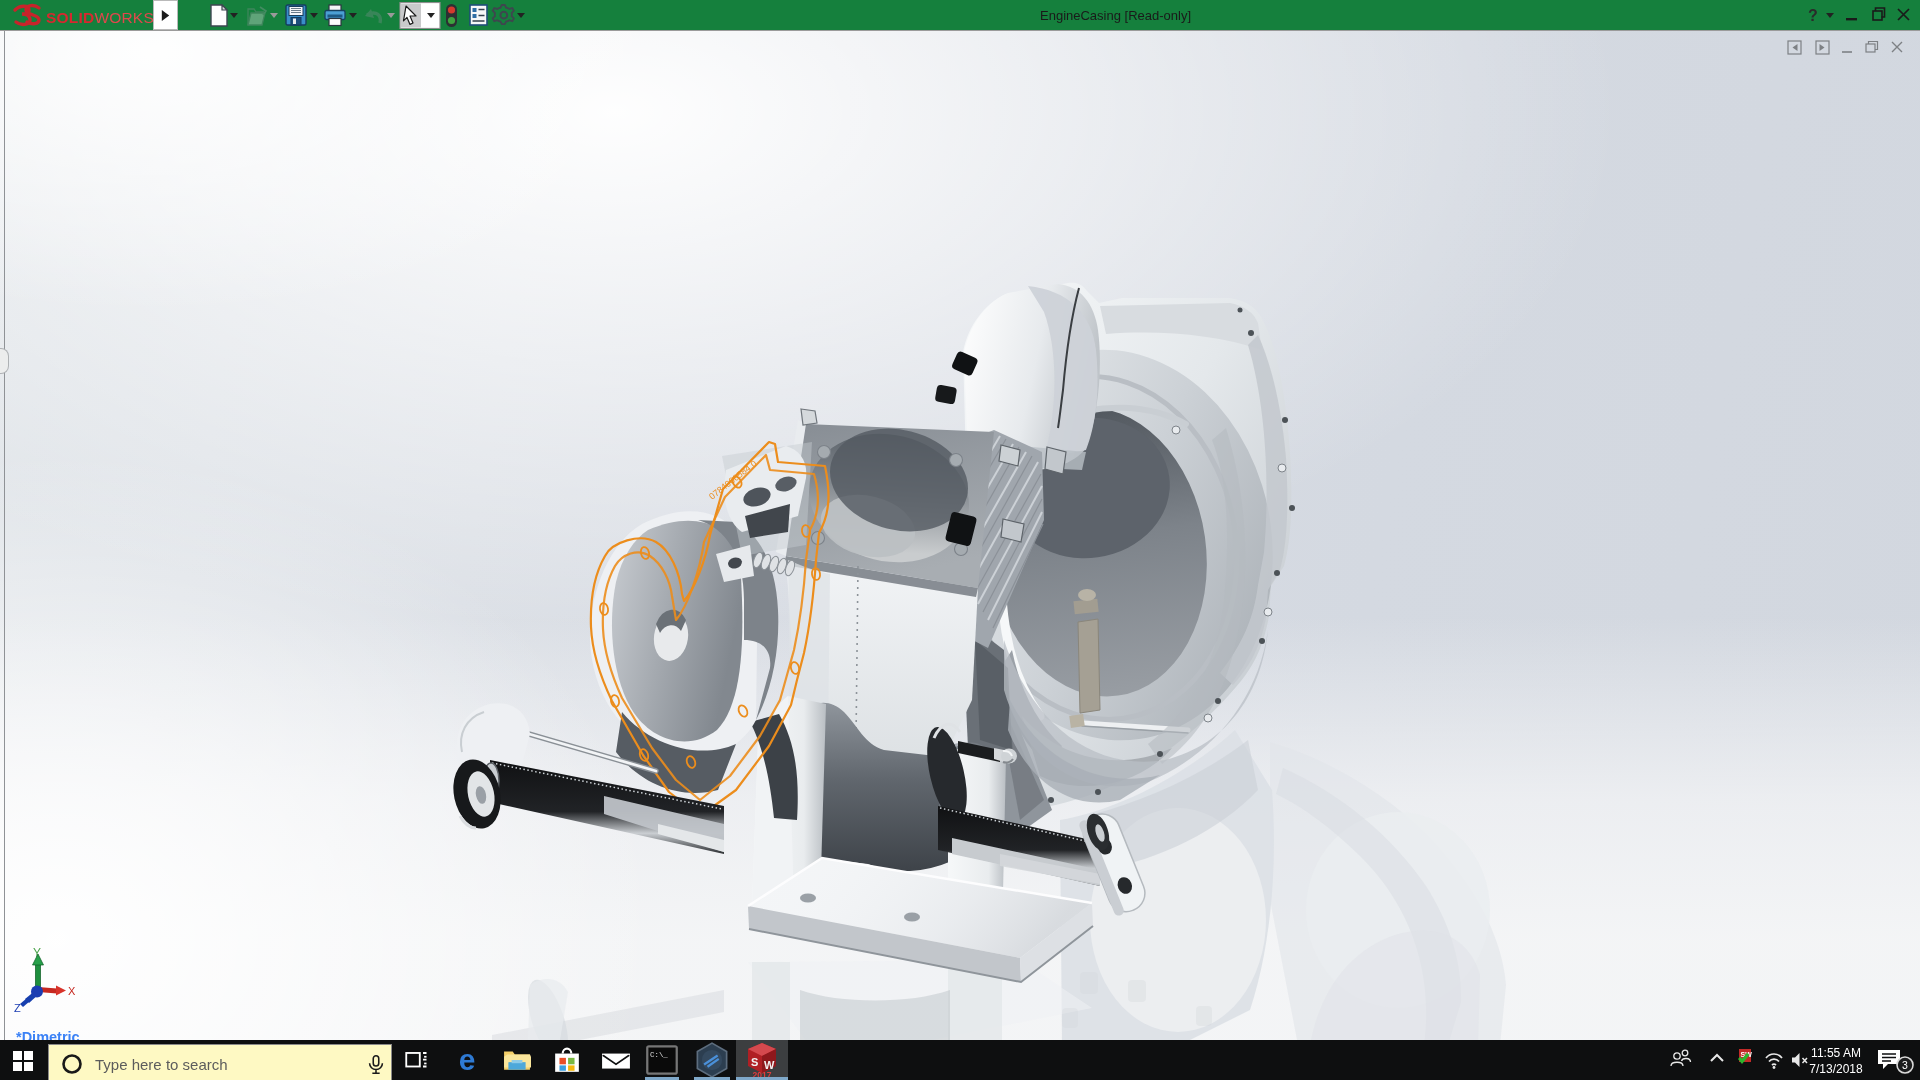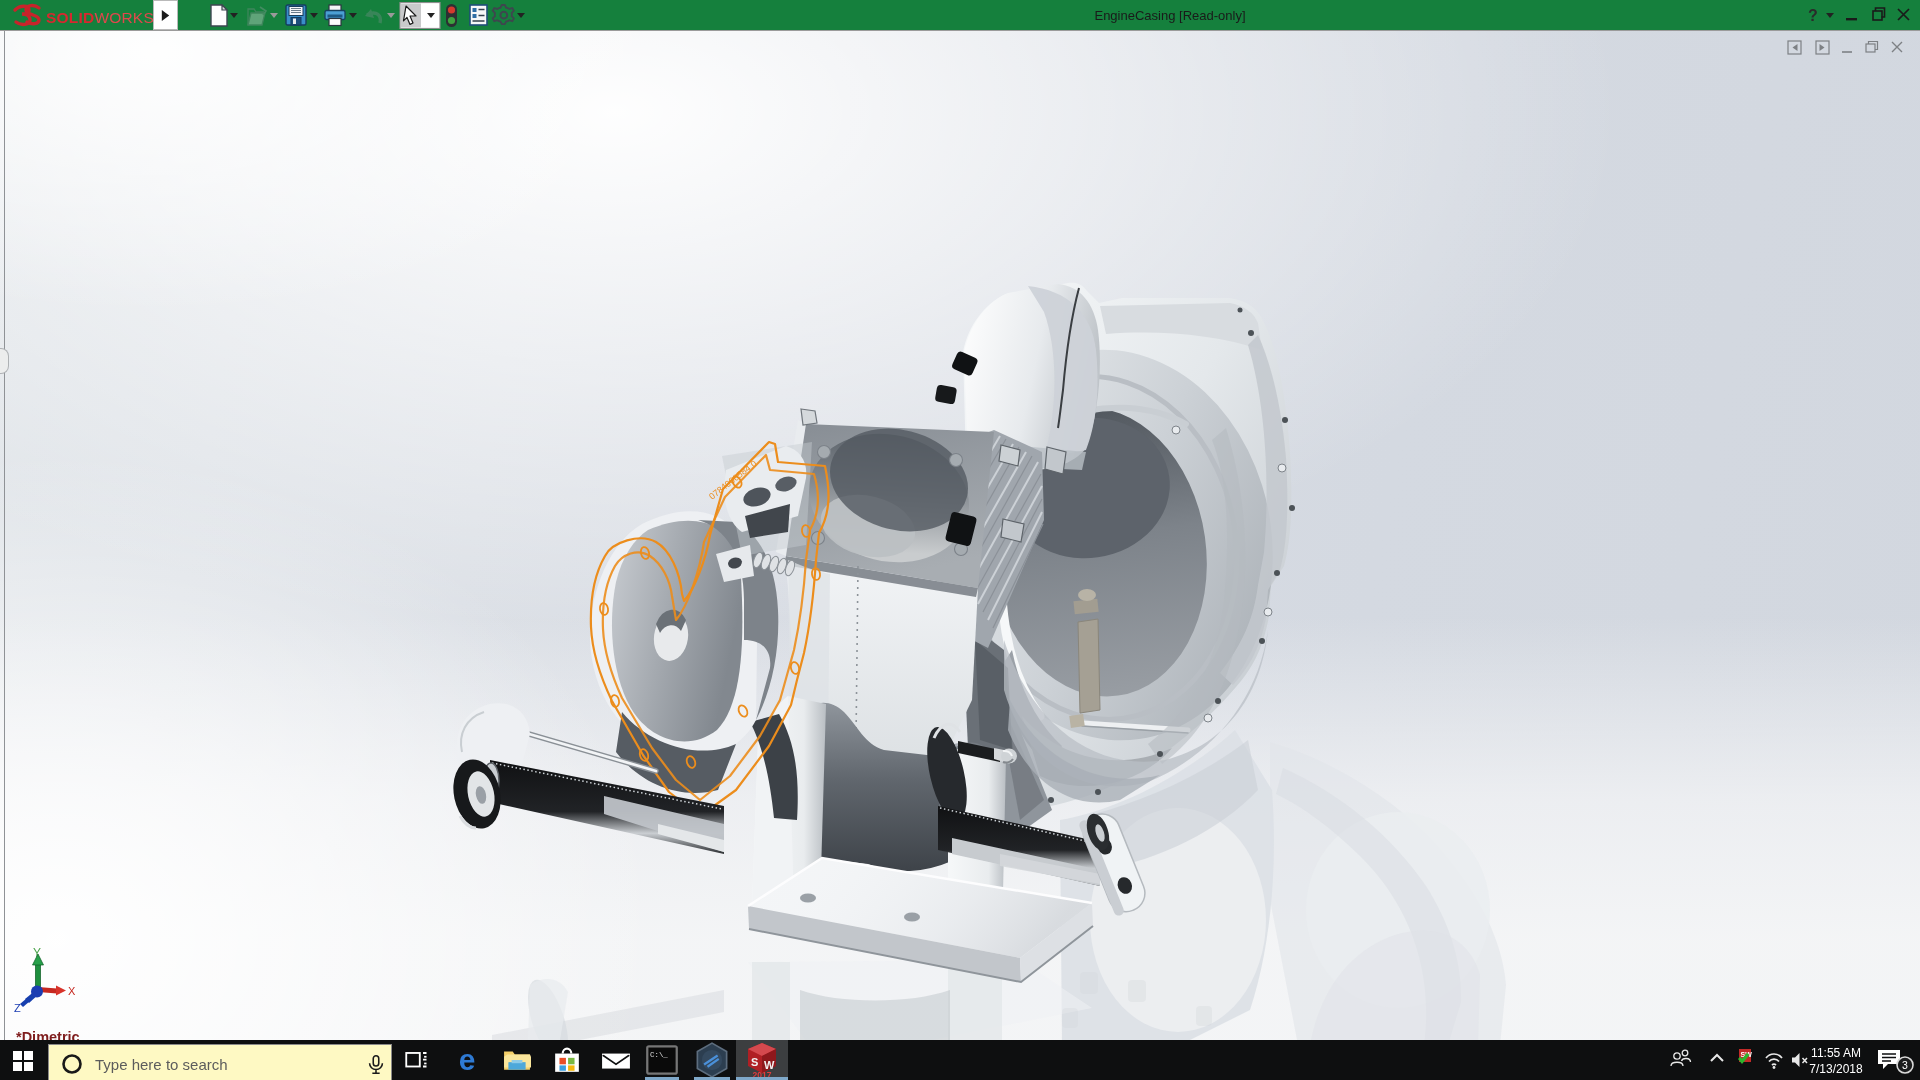--- a/index.html
+++ b/index.html
@@ -1,29 +1,29 @@
 <!DOCTYPE html>
 <html><head>
 <meta charset="utf-8">
 <style>
   * { margin:0; padding:0; box-sizing:border-box; }
   html,body { width:1920px; height:1080px; overflow:hidden; font-family:"Liberation Sans", sans-serif; background:#fff; }
   #titlebar { position:absolute; left:0; top:0; width:1920px; height:31px; background:#15803d; border-bottom:1px solid #9b9b9b; }
-  #title-text { position:absolute; left:1040px; top:8px; width:260px; text-align:center; font-size:13px; color:#1a1a1a; }
+  #title-text { position:absolute; left:1040px; top:8px; width:260px; text-align:left; font-size:13px; color:#1a1a1a; }
   #viewport { position:absolute; left:0; top:31px; width:1920px; height:1009px;
      background:
        radial-gradient(ellipse 700px 350px at 8% 2%, rgba(255,255,255,0.95), rgba(255,255,255,0) 75%),
        radial-gradient(ellipse 1400px 720px at 32% 8%, rgba(255,255,255,0.97), rgba(255,255,255,0) 72%),
        radial-gradient(ellipse 950px 760px at 3% 90%, rgba(255,255,255,0.97), rgba(255,255,255,0) 64%),
        linear-gradient(to bottom, rgba(245,246,248,0) 0%, rgba(245,246,248,0) 58%, rgba(242,243,245,0.8) 76%, rgba(245,246,247,0.95) 90%),
        linear-gradient(100deg, #e2e6ea 0%, #d9dde4 40%, #d4d9e1 70%, #d2d7df 100%);
   }
   #vp-border { position:absolute; left:4px; top:31px; width:1px; height:1009px; background:#8f9296; }
   #side-tab { position:absolute; left:0px; top:348px; width:9px; height:26px; background:#eceded; border:1px solid #aeb1b4; border-left:none; border-radius:0 8px 8px 0; }
-  #dimetric { position:absolute; left:16px; top:1029px; font-size:14.5px; font-weight:700; color:#7f1d1d; }
+  #dimetric { position:absolute; left:16px; top:1029px; font-size:14.5px; font-weight:700; color:#3b82f6; }
   #taskbar { position:absolute; left:0; top:1040px; width:1920px; height:40px; background:#0e0f10; }
   .tb-ico { position:absolute; top:0; height:40px; display:flex; align-items:center; justify-content:center; }
   #search { position:absolute; left:48px; top:4px; width:344px; height:40px; background:#fef9c3; border:1px solid #8a8a8a; display:flex; align-items:center; }
   #search .txt { color:#5c5c5c; font-size:15px; margin-left:12px; }
   .underline { position:absolute; top:37px; height:3px; background:#7fa8c9; }
   #sw-tile { position:absolute; left:736px; top:0; width:52px; height:40px; background:#3c3e40; }
 </style>
 </head>
 <body>
 <div id="viewport"></div>

